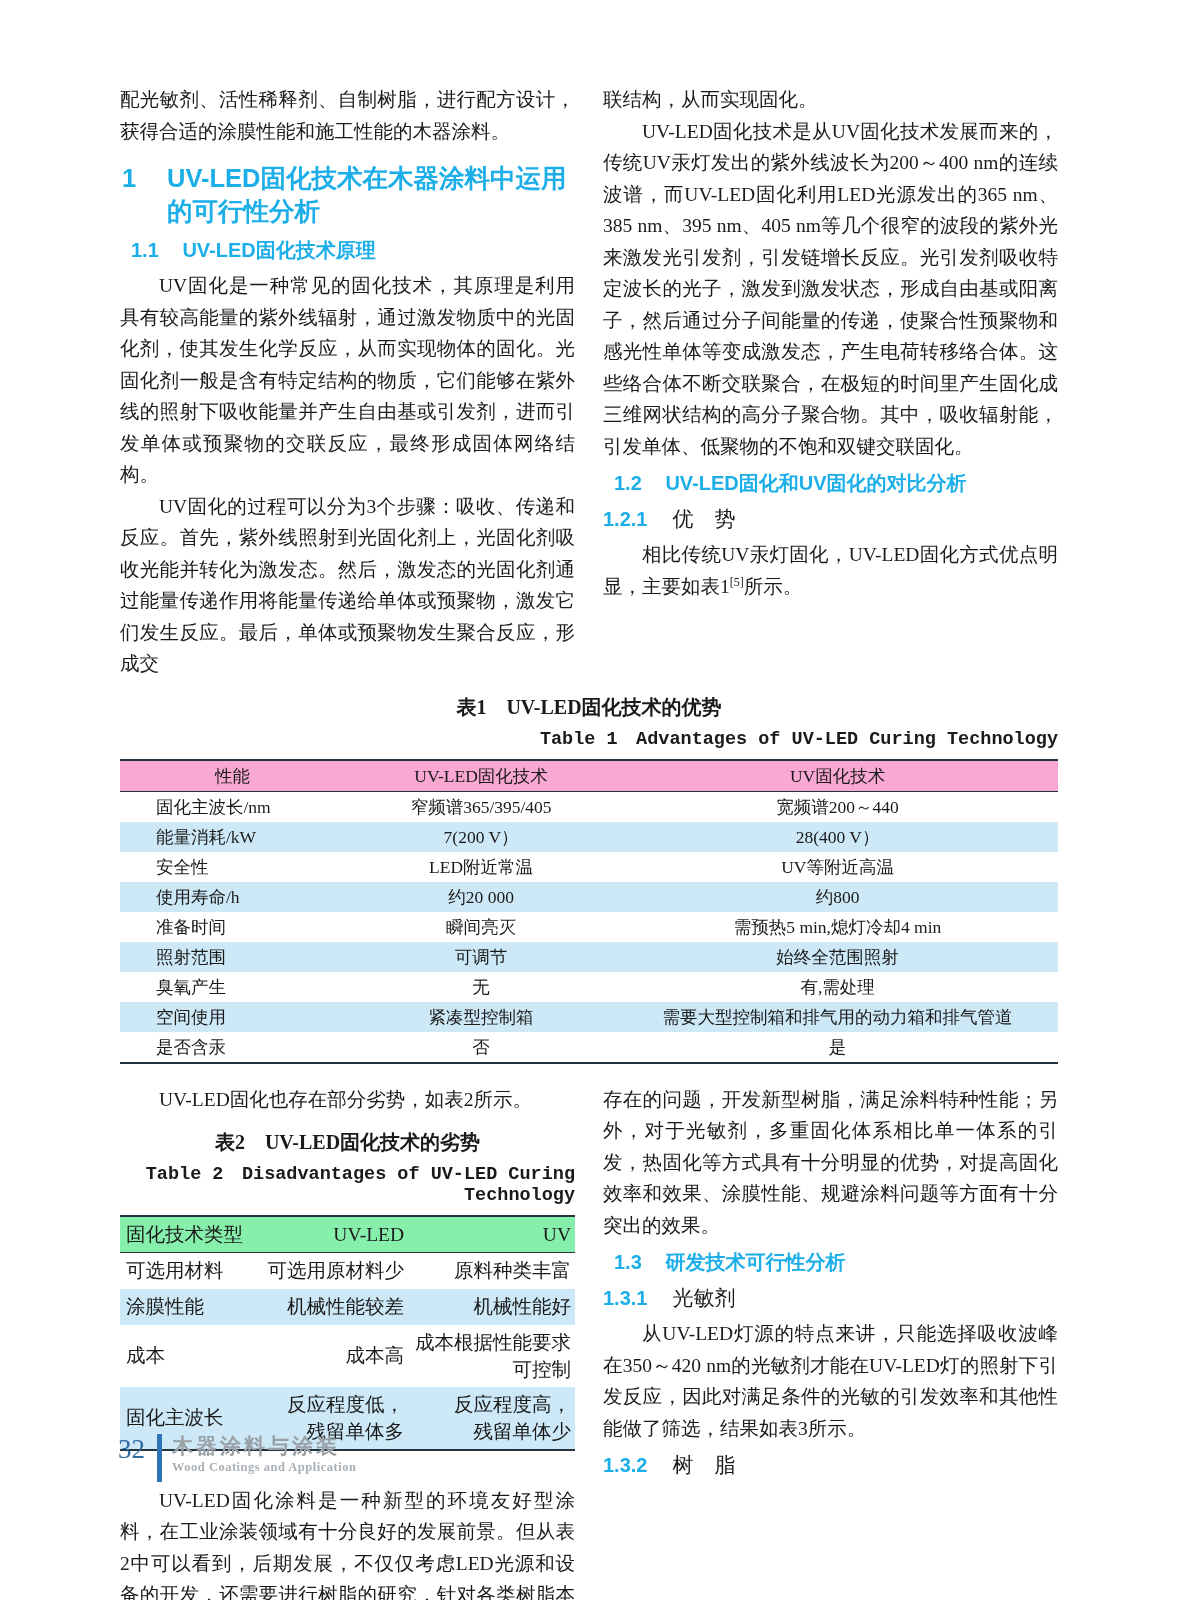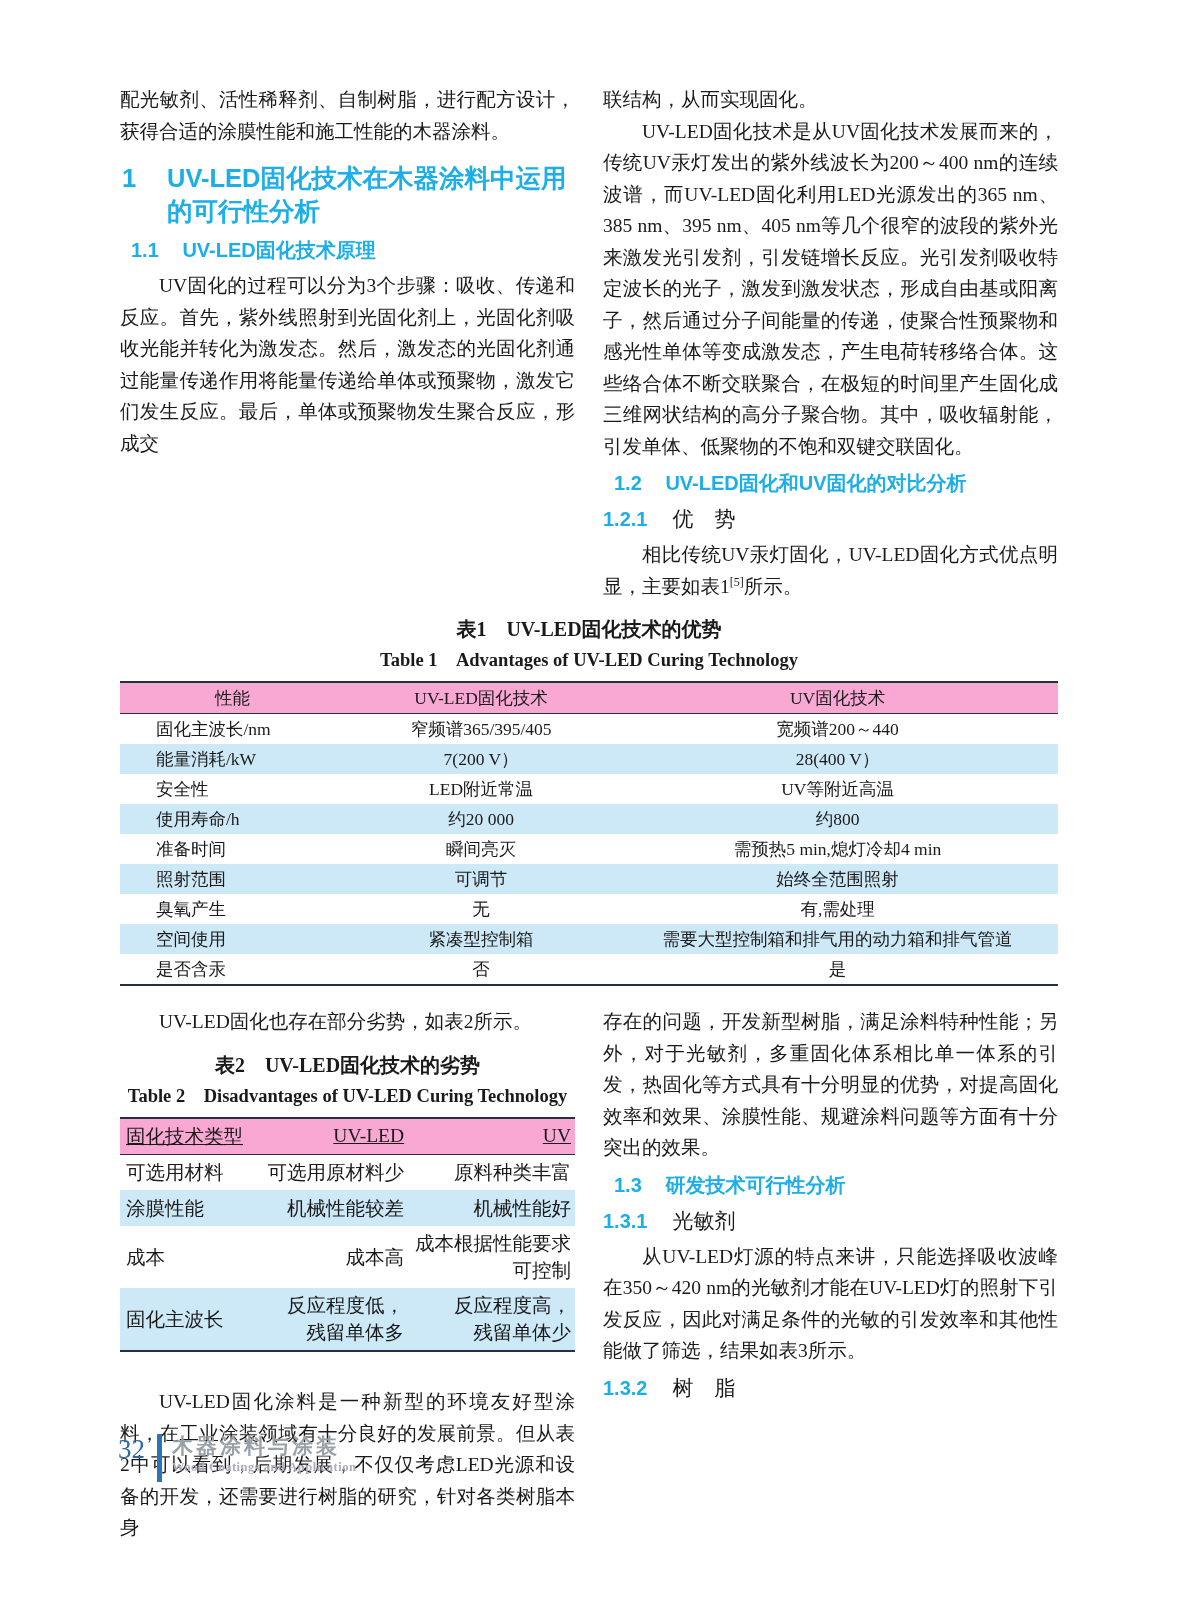--- a/index.html
+++ b/index.html
@@ -45,32 +45,32 @@
   .h-sub3 { font-size:20px; line-height:31px; margin:6px 0 4px; }
   .h-sub3 .num {
     font-family:"Liberation Sans","DejaVu Sans",sans-serif; color:#1caee8;
     font-weight:bold; margin-right:20px;
   }
   .h-sub3 .ttl { color:#1a1a1a; font-size:21px; }
 
   
   .table-block { margin-top:14px; }
   .tbl-title-cn { text-align:center; font-weight:bold; font-size:20px; }
-  .tbl-title-en { text-align:center; font-weight:bold; font-size:18.5px; margin:4px 0 9px; }
+  .tbl-title-en { text-align:right; font-weight:bold; font-size:18.5px; margin:4px 0 9px;font-family:Liberation Mono, monospace; }
   table { width:100%; border-collapse:collapse; }
   .t1 { font-size:17.5px; border-top:2.5px solid #243240; border-bottom:2.5px solid #243240; }
   .t1 thead tr { background:#f9a8d4; border-bottom:1.5px solid #243240; }
   .t1 tbody tr:nth-child(even) { background:#cde8f6; }
   .t1 th, .t1 td { font-weight:normal; text-align:center; padding:3px 6px; height:29px; }
   .t1 th:first-child { width:24%; }
   .t1 td:first-child { text-align:left; padding-left:36px; }
   .t1 th:nth-child(2), .t1 td:nth-child(2) { width:29%; }
 
   .t2 { font-size:19.5px; border-top:2.5px solid #243240; border-bottom:2.5px solid #243240; }
-  .t2 thead tr { background:#f9a8d4; border-bottom:1.5px solid #243240;text-decoration:underline; }
+  .t2 thead tr { background:#86efac; border-bottom:1.5px solid #243240; }
   .t2 tbody tr:nth-child(even) { background:#cde8f6; }
   .t2 th, .t2 td { font-weight:normal; text-align:right; padding:4px 4px; height:36px; white-space:pre-line; }
   .t2 th:first-child, .t2 td:first-child { text-align:left; padding-left:6px; width:31%; }
 
   .after-table { margin-top:34px; }
 
   sup.ref { font-size:12px; line-height:0; vertical-align:super; }
 
   
   .page-footer { position:absolute; left:118px; top:1434px; display:flex; align-items:flex-start; }
@@ -93,20 +93,21 @@
       <div class="col">
         <p class="body">配光敏剂、活性稀释剂、自制树脂，进行配方设计，获得合适的涂膜性能和施工性能的木器涂料。</p>
         <div class="h-sec">
           <span class="num">1</span>
           <span>UV-LED固化技术在木器涂料中运用的可行性分析</span>
         </div>
         <div class="h-sub">
           <span class="num">1.1</span>
           <span>UV-LED固化技术原理</span>
         </div>
+        <p class="body indent">UV固化是一种常见的固化技术，其原理是利用具有较高能量的紫外线辐射，通过激发物质中的光固化剂，使其发生化学反应，从而实现物体的固化。光固化剂一般是含有特定结构的物质，它们能够在紫外线的照射下吸收能量并产生自由基或引发剂，进而引发单体或预聚物的交联反应，最终形成固体网络结构。</p>
         <p class="body indent">UV固化的过程可以分为3个步骤：吸收、传递和反应。首先，紫外线照射到光固化剂上，光固化剂吸收光能并转化为激发态。然后，激发态的光固化剂通过能量传递作用将能量传递给单体或预聚物，激发它们发生反应。最后，单体或预聚物发生聚合反应，形成交</p>
       </div>
 
       <div class="col">
         <p class="body">联结构，从而实现固化。</p>
         <p class="body indent">UV-LED固化技术是从UV固化技术发展而来的，传统UV汞灯发出的紫外线波长为200～400 nm的连续波谱，而UV-LED固化利用LED光源发出的365 nm、385 nm、395 nm、405 nm等几个很窄的波段的紫外光来激发光引发剂，引发链增长反应。光引发剂吸收特定波长的光子，激发到激发状态，形成自由基或阳离子，然后通过分子间能量的传递，使聚合性预聚物和感光性单体等变成激发态，产生电荷转移络合体。这些络合体不断交联聚合，在极短的时间里产生固化成三维网状结构的高分子聚合物。其中，吸收辐射能，引发单体、低聚物的不饱和双键交联固化。</p>
         <div class="h-sub">
           <span class="num">1.2</span>
           <span>UV-LED固化和UV固化的对比分析</span>
         </div>

